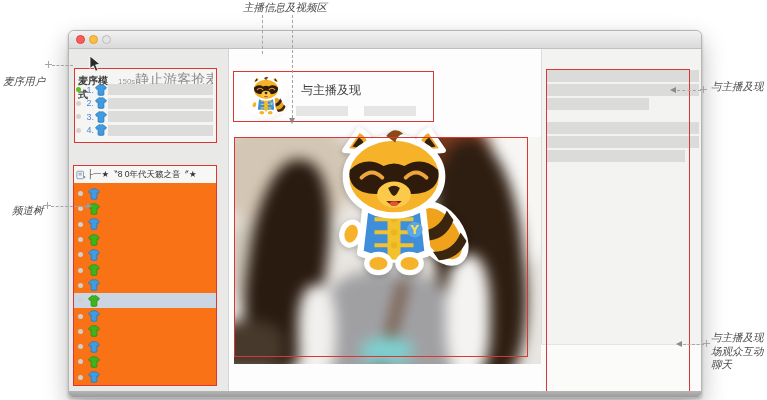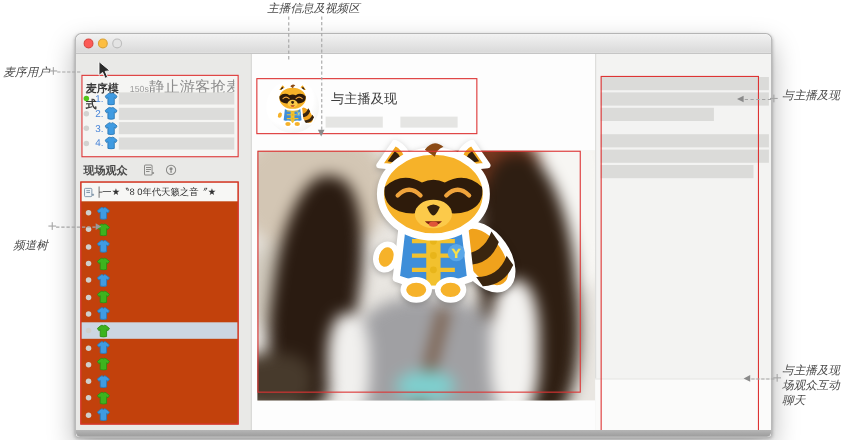--- a/index.html
+++ b/index.html
@@ -35,21 +35,21 @@
   .dot { width:5px; height:5px; border-radius:50%; background:#d2d2d0; flex:0 0 auto; }
   .mic-row .num { font-size:9px; color:#4a86d8; width:13px; text-align:right; margin-right:1px; }
   .mic-row .bar { flex:1; height:11px; background:#dcdcda; margin:0 3px 0 1px; }
   .shirt { width:12px; height:12px; flex:0 0 auto; }
 
   .audience-row { position:absolute; left:7px; top:99px; width:146px; height:13px; display:flex; align-items:center; }
   .audience-label { font-size:10px; color:#4a4a4a; font-weight:bold; }
   .aud-icon { margin-left:14px; width:11px; height:11px; }
   .aud-icon + .aud-icon { margin-left:9px; }
 
-  .tree-panel { position:absolute; left:4px; top:116px; width:144px; height:221px; background:#c2410c; overflow:hidden; }
+  .tree-panel { position:absolute; left:4px; top:116px; width:144px; height:221px; background:#f97316; overflow:hidden; }
   .tree-header { height:17px; background:#f7f7f5; display:flex; align-items:center; padding:0 2px; }
   .tree-header .t-ic { width:10px; height:10px; flex:0 0 auto; margin-right:1px; }
   .tree-title { font-size:8.5px; color:#333; white-space:nowrap; overflow:hidden; }
   .tree-rows { position:absolute; left:0; top:20px; width:100%; }
   .tree-row { display:flex; align-items:center; height:15.3px; padding-left:4px; }
   .tree-row .dot { margin-right:5px; background:#cfcfcd; }
   .tree-row.sel { background:#ccd6e2; }
 
   
   .center { position:absolute; left:160px; top:0; width:312px; height:344px; background:#fdfdfd; }
@@ -180,36 +180,20 @@
                 <span class="dot" style=""></span>
                 <span class="num">4.</span>
                 <svg class="shirt" viewBox="0 0 12 12">
     <path d="M3.1 1.4 L4.7 0.5 Q6 1.9 7.3 0.5 L8.9 1.4 L11.5 3.6 L10.1 5.6 L8.9 4.8 L8.9 10.9 Q6 11.9 3.1 10.9 L3.1 4.8 L1.9 5.6 L0.5 3.6 Z" fill="#3f9be2" stroke="#2c79b5" stroke-width="0.8"></path>
                 </svg>
                 <span class="bar"></span>
               </div>
             </div>
         </div>
 
-        <div class="audience-row">
-          <span class="audience-label">现场观众</span>
-          <svg class="aud-icon" viewBox="0 0 12 12">
-            <rect x="1.5" y="1" width="7.5" height="10" rx="1" fill="none" stroke="#8a8a88" stroke-width="1"></rect>
-            <line x1="3" y1="3.5" x2="8" y2="3.5" stroke="#8a8a88" stroke-width="1"></line>
-            <line x1="3" y1="5.5" x2="8" y2="5.5" stroke="#8a8a88" stroke-width="1"></line>
-            <line x1="3" y1="7.5" x2="6.5" y2="7.5" stroke="#8a8a88" stroke-width="1"></line>
-            <line x1="9" y1="9" x2="11" y2="9" stroke="#8a8a88" stroke-width="1"></line>
-            <line x1="10" y1="8" x2="10" y2="10" stroke="#8a8a88" stroke-width="1"></line>
-          </svg>
-          <svg class="aud-icon" viewBox="0 0 12 12">
-            <circle cx="6" cy="6" r="4.6" fill="none" stroke="#8a8a88" stroke-width="1"></circle>
-            <circle cx="6" cy="4.8" r="1.6" fill="#8a8a88"></circle>
-            <path d="M6 6.4 L6 8.8" stroke="#8a8a88" stroke-width="1.4"></path>
-          </svg>
-        </div>
 
         <div class="tree-panel redbox">
           <div class="tree-header">
             <svg class="t-ic" viewBox="0 0 12 12">
               <rect x="1" y="1.5" width="8" height="9" rx="1" fill="#f0f4f8" stroke="#7b90a4" stroke-width="1"></rect>
               <line x1="3" y1="4" x2="7" y2="4" stroke="#7b90a4" stroke-width="1"></line>
               <line x1="3" y1="6" x2="7" y2="6" stroke="#7b90a4" stroke-width="1"></line>
               <line x1="9" y1="8.5" x2="11.5" y2="8.5" stroke="#7b90a4" stroke-width="1"></line>
               <line x1="10.2" y1="7.2" x2="10.2" y2="9.8" stroke="#7b90a4" stroke-width="1"></line>
             </svg>
@@ -352,25 +336,25 @@
     </div>
 
     <div class="bottombar"></div>
   </div>
 
   <div class="ann" style="left:243px; top:1px;">主播信息及视频区</div>
   <div class="dash-v" style="left:262px; top:15px; height:39px;"></div>
   <div class="dash-v" style="left:292px; top:15px; height:103px;"></div>
   <div class="arr-down" style="left:289px; top:118px;"></div>
 
-  <div class="ann" style="left:3px; top:59px;">麦序用户</div>
+  <div class="ann" style="left:3px; top:75px;">麦序用户</div>
   <div class="tick" style="left:45px; top:61px;"></div>
   <div class="dash-h" style="left:52px; top:65px; width:21px;"></div>
 
-  <div class="ann" style="left:12px; top:216px;">频道树</div>
+  <div class="ann" style="left:12px; top:204px;">频道树</div>
   <div class="tick" style="left:44px; top:202px;"></div>
   <div class="dash-h" style="left:51px; top:206px; width:36px;"></div>
   <div class="arr-right" style="left:87px; top:203px;"></div>
 
   <div class="ann" style="left:711px; top:80px;">与主播及现</div>
   <div class="tick" style="left:700px; top:86px;"></div>
   <div class="dash-h" style="left:677px; top:90px; width:24px;"></div>
   <div class="arr-left" style="left:670px; top:87px;"></div>
 
   <div class="ann multi" style="left:711px; top:331px;">

